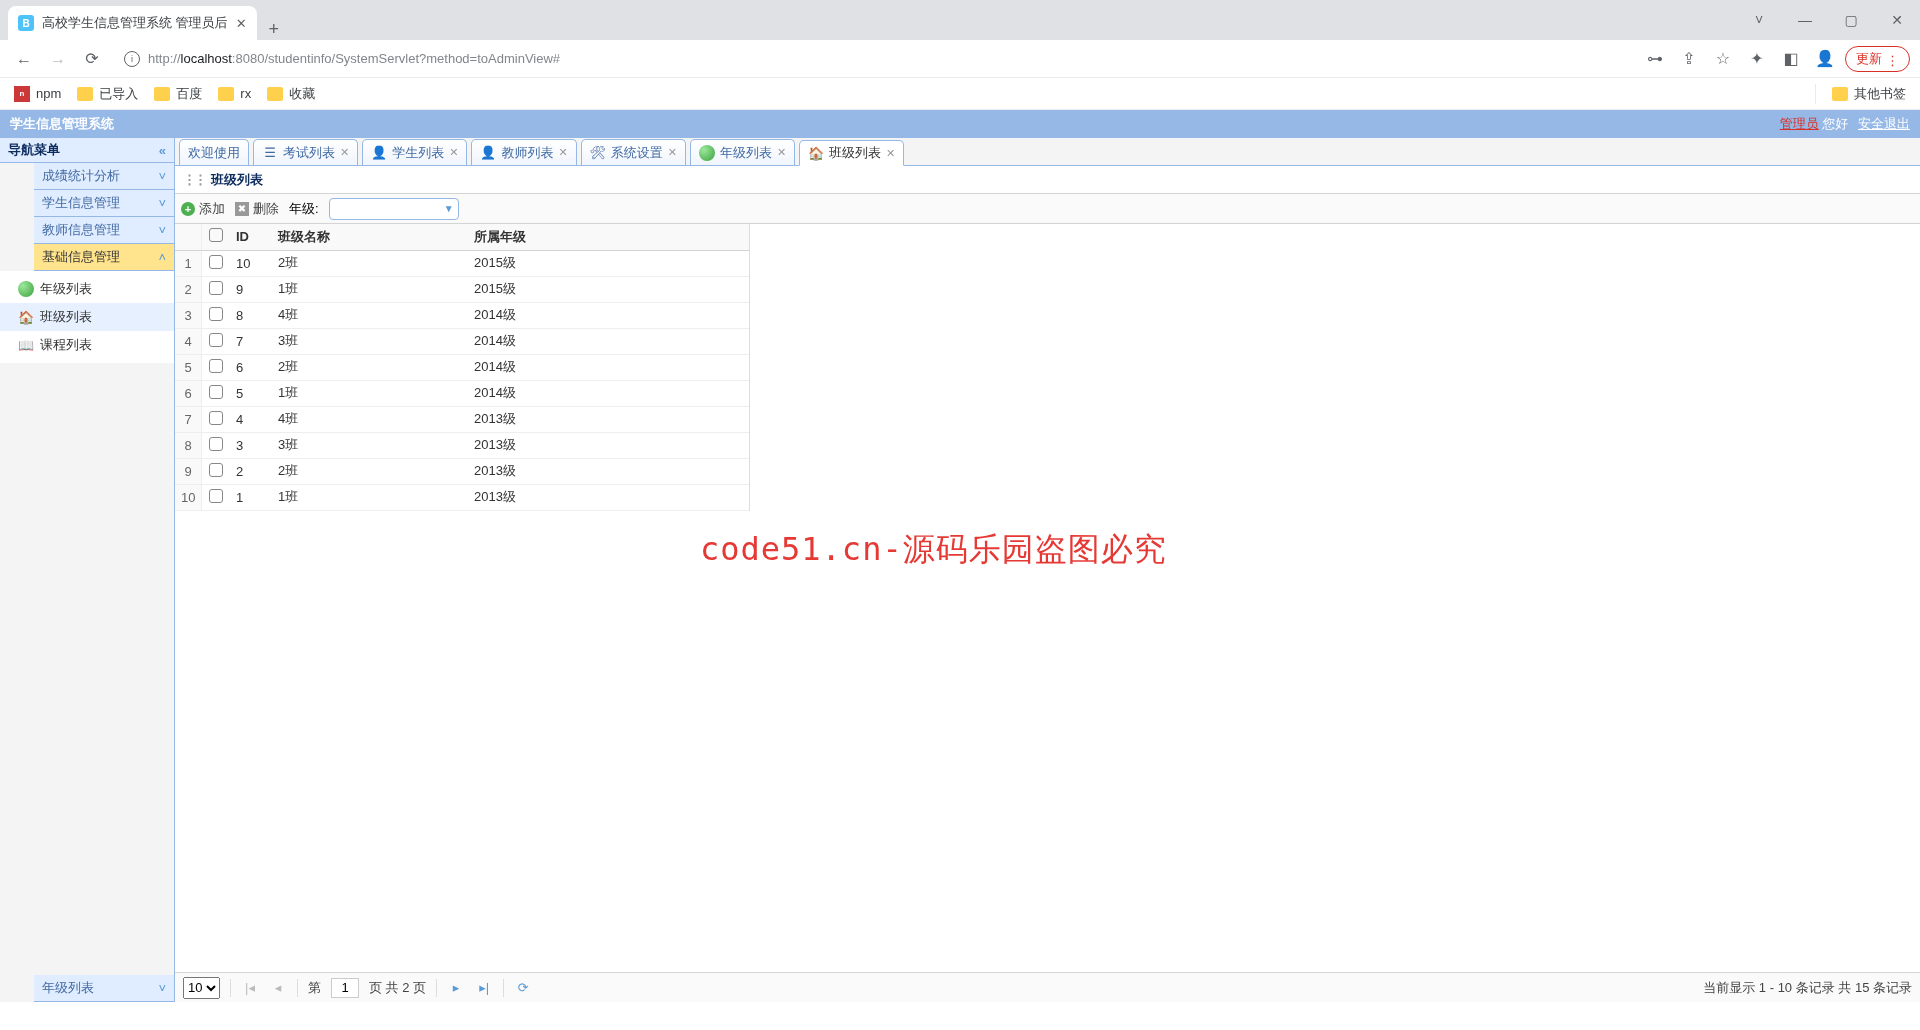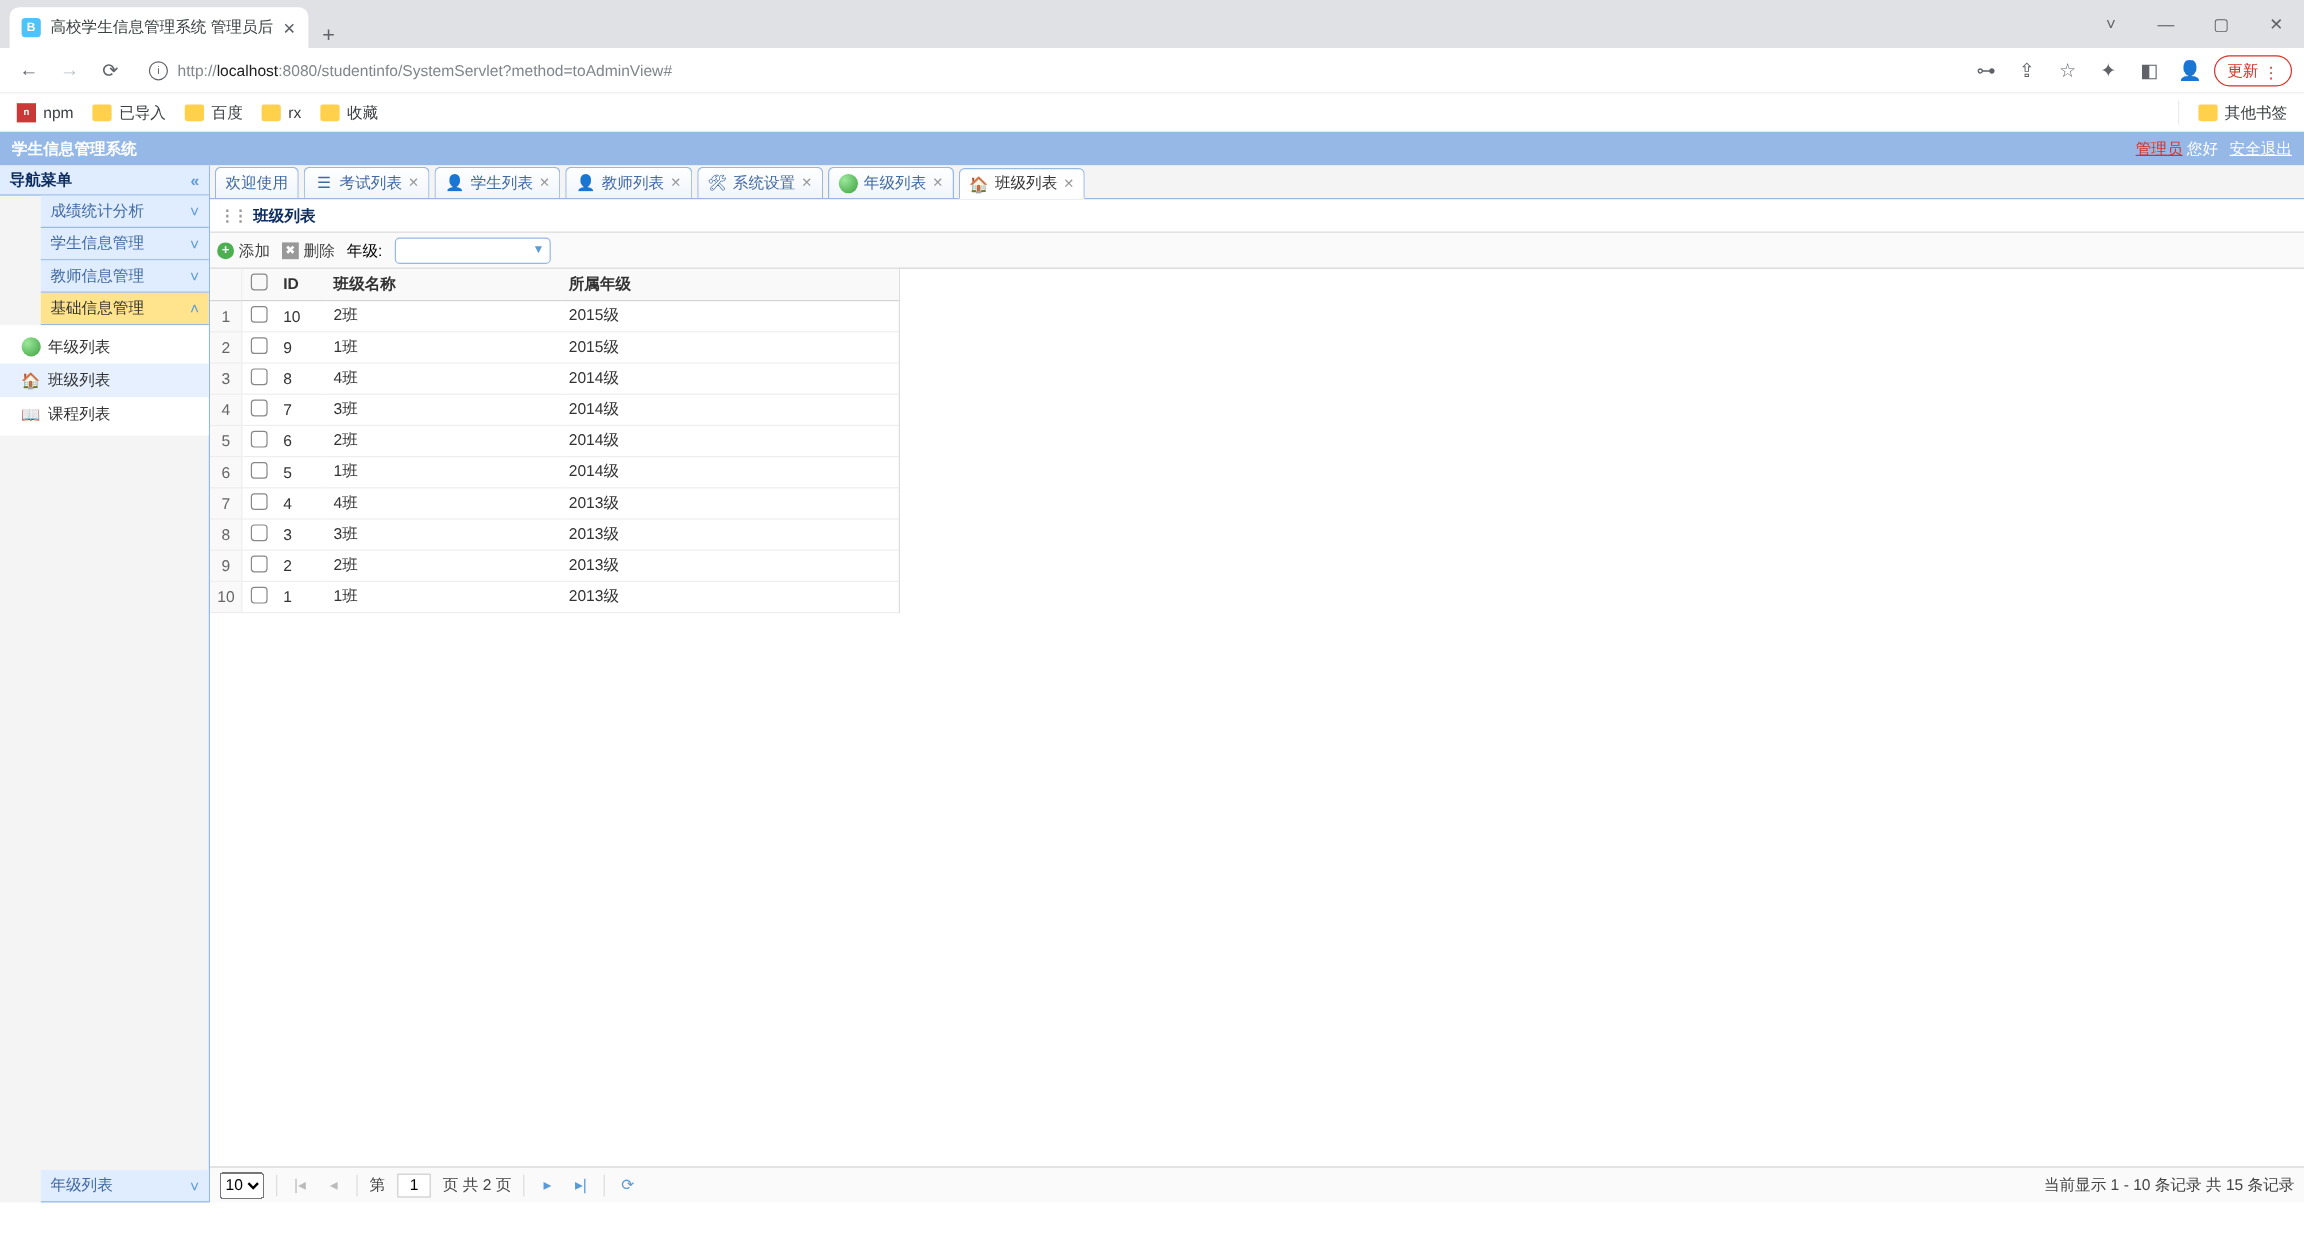--- a/index.html
+++ b/index.html
@@ -349,20 +349,21 @@
               <td class="rn">10</td>
               <td class="ck"><span class="chk"></span></td>
               <td class="cid">1</td>
               <td class="cname">1班</td>
               <td>2013级</td>
             </tr>
           </tbody>
       </table>
     </div>
 
+    <div class="watermark">code51.cn-源码乐园盗图必究</div>
 
     <div style="flex:1"></div>
     <div class="pager">
       <select><option>10</option></select>
       <span class="sep"></span>
       <span class="pg-ico dis">|◂</span>
       <span class="pg-ico dis">◂</span>
       <span class="sep"></span>
       <span>第</span>
       <input value="1" style="">

